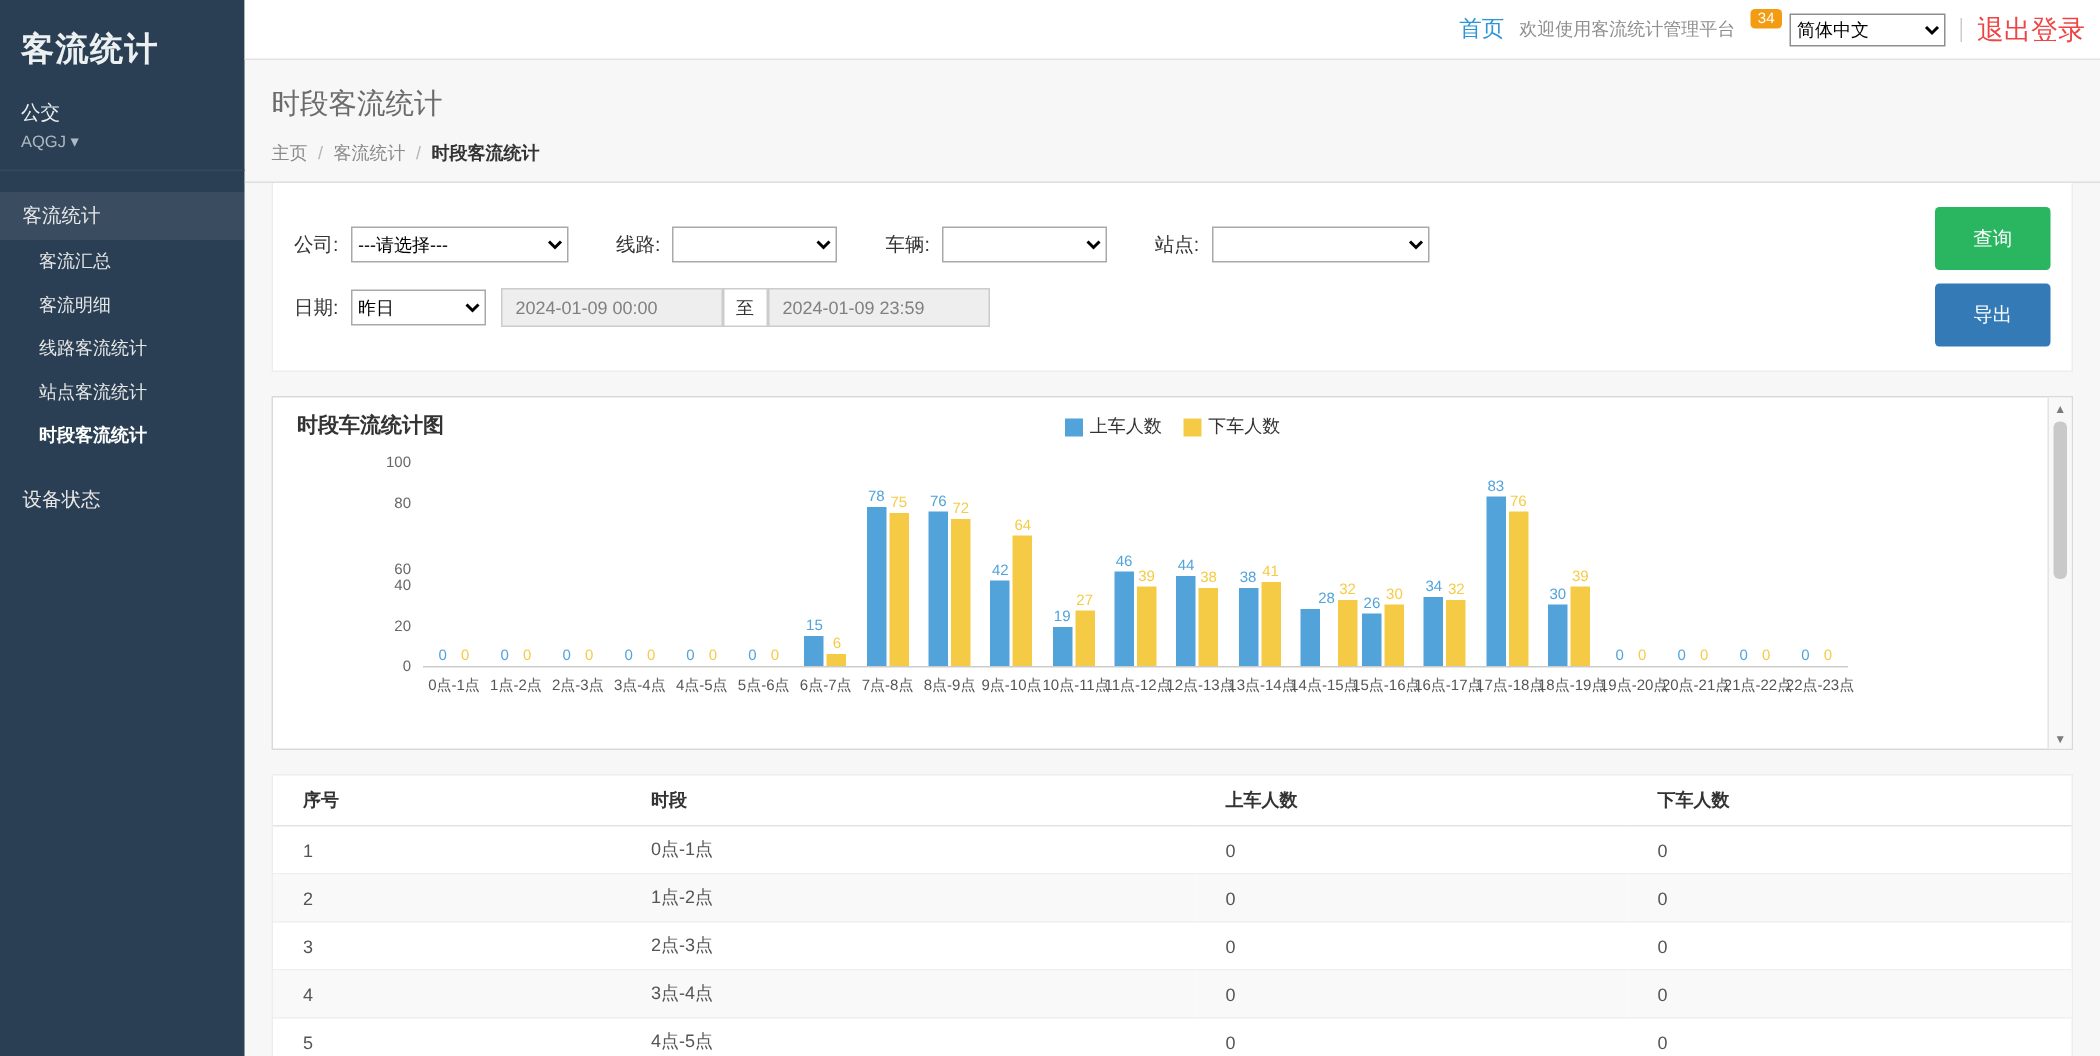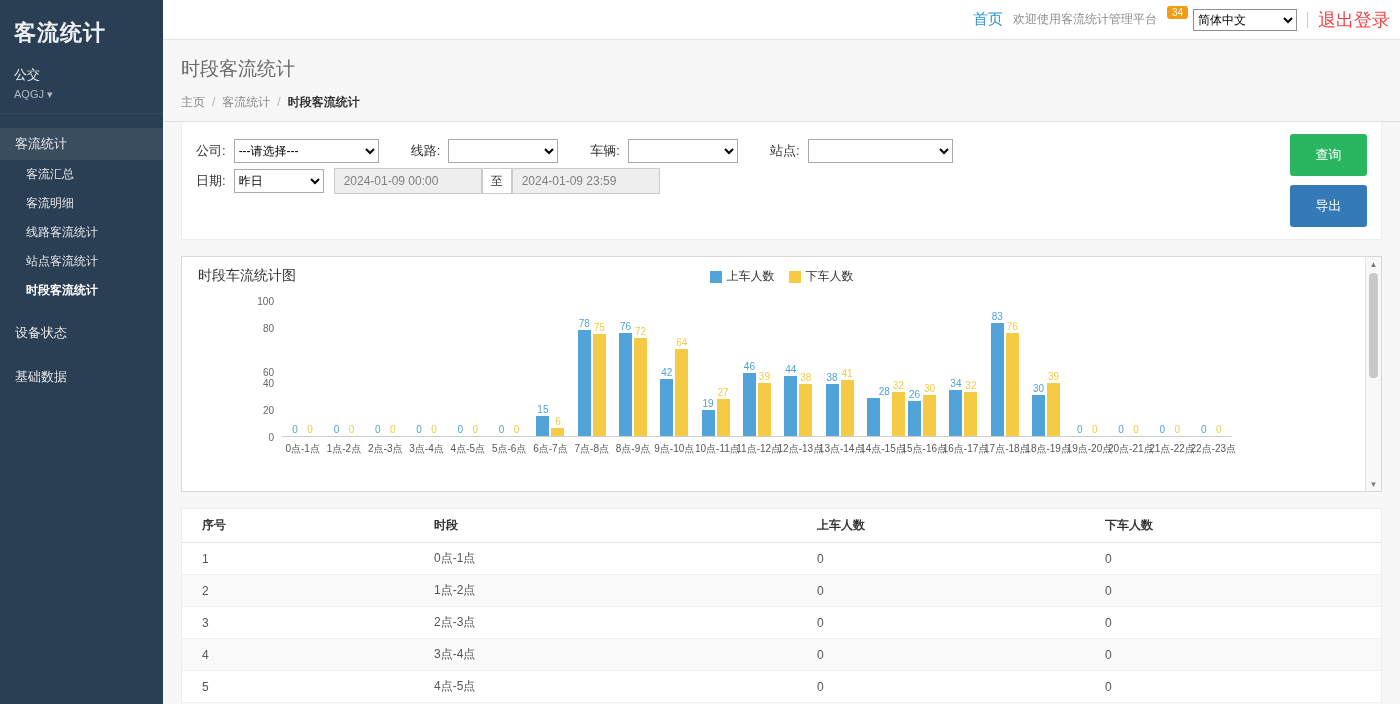--- a/index.html
+++ b/index.html
@@ -38,40 +38,40 @@
   .bc-item { color:#8A8A8A; cursor:pointer; }
   .bc-item.current { color:#333; font-weight:bold; cursor:default; }
   .bc-sep { margin:0 7px; color:#B5B5B5; }
 
   .content { padding:0 18px; }
 
   
   .filter-card { background:#FFF; border:1px solid #EDEDED; border-top:none; padding:12px 14px; }
   .filter-main { display:flex; }
   .filter-rows { flex:1; }
-  .filter-row { display:flex; margin:5px 0; }
+  .filter-row { display:flex; margin:17px 0; }
   .f-group { display:flex; align-items:center; margin-right:32px; }
   .f-label { font-size:13px; color:#333; margin-right:8px; white-space:nowrap; }
   .f-select { height:24px; min-width:110px; font-size:12px; border:1px solid #A9A9A9; background:#fff; font-family:inherit; }
   .f-select.wide { width:145px; }
   .f-select.preset { min-width:90px; width:90px; margin-right:10px; }
   .date-input { height:26px; width:148px; background:#EEEEEE; border:1px solid #CCCCCC; color:#808080;
                 font-size:12px; padding:0 9px; font-family:inherit; }
   .range-sep { height:26px; line-height:24px; padding:0 8px; border:1px solid #CCCCCC; background:#FFF;
                font-size:12px; color:#333; }
   .filter-actions { display:flex; flex-direction:column; gap:9px; align-items:flex-end; justify-content:center; }
   .btn { width:77px; height:42px; border:none; border-radius:3px; color:#FFF; font-size:13px;
          cursor:pointer; font-family:inherit; }
   .btn-query { background:#2AB661; }
   .btn-export { background:#337AB7; }
 
   
   .chart-card { position:relative; background:#FFF; border:1px solid #D9D9D9; margin-top:16px;
                 height:236px; padding:10px 16px 0; }
-  .chart-title { font-size:14px; font-weight:normal; color:#333; }
+  .chart-title { font-size:14px; font-weight:bold; color:#333; }
   .legend { position:absolute; left:50%; top:11px; transform:translateX(-50%);
             display:flex; gap:14px; align-items:center; }
   .legend-item { display:flex; align-items:center; font-size:12px; color:#333; cursor:pointer; }
   .legend-swatch { width:12px; height:12px; margin-right:5px; display:inline-block; }
   .chart-body { display:flex; margin-top:16px; padding-left:50px; }
   .y-axis { position:relative; width:34px; height:136px; }
   .y-tick { position:absolute; right:8px; font-size:10px; color:#666; transform:translateY(50%); }
   .plot { }
   .bars-row { display:flex; align-items:flex-end; height:136px; width:950px; border-bottom:1px solid #CCCCCC; }
   .bar-group { width:41.3px; display:flex; justify-content:center; align-items:flex-end; gap:2px; height:100%; }
@@ -110,21 +110,20 @@
       </div>
     </div>
     <nav class="menu" id="sidebar-menu">
         <div class="menu-section open">客流统计</div>
         <div class="menu-item">客流汇总</div>
         <div class="menu-item">客流明细</div>
         <div class="menu-item">线路客流统计</div>
         <div class="menu-item">站点客流统计</div>
         <div class="menu-item active">时段客流统计</div>
         <div class="menu-section collapsed">设备状态</div>
-        <div class="menu-section collapsed">基础数据</div>
       </nav>
   </aside>
 
   <div class="main">
 
     <header class="topbar">
       <span class="home-link">首页</span>
       <span class="welcome">欢迎使用客流统计管理平台</span>
       <span class="badge">34</span>
       <select class="lang-select">

